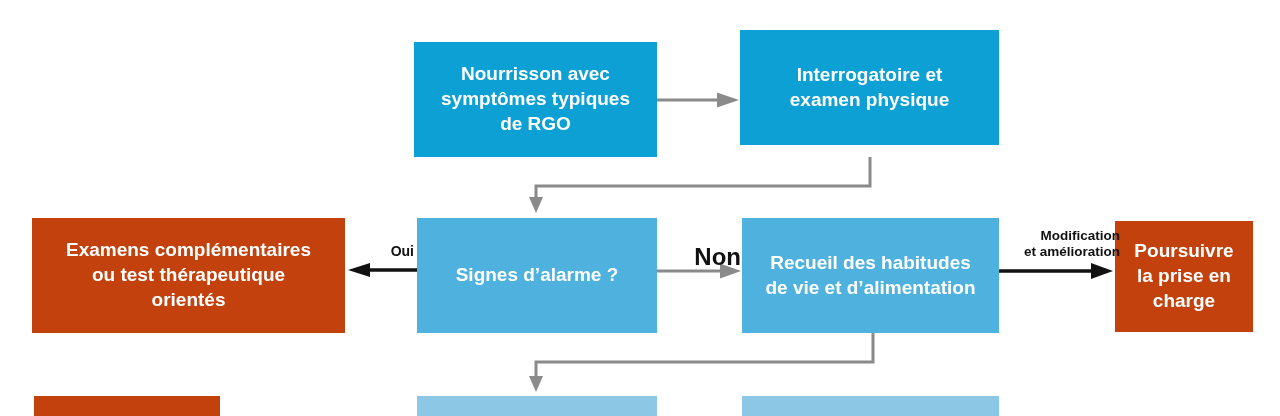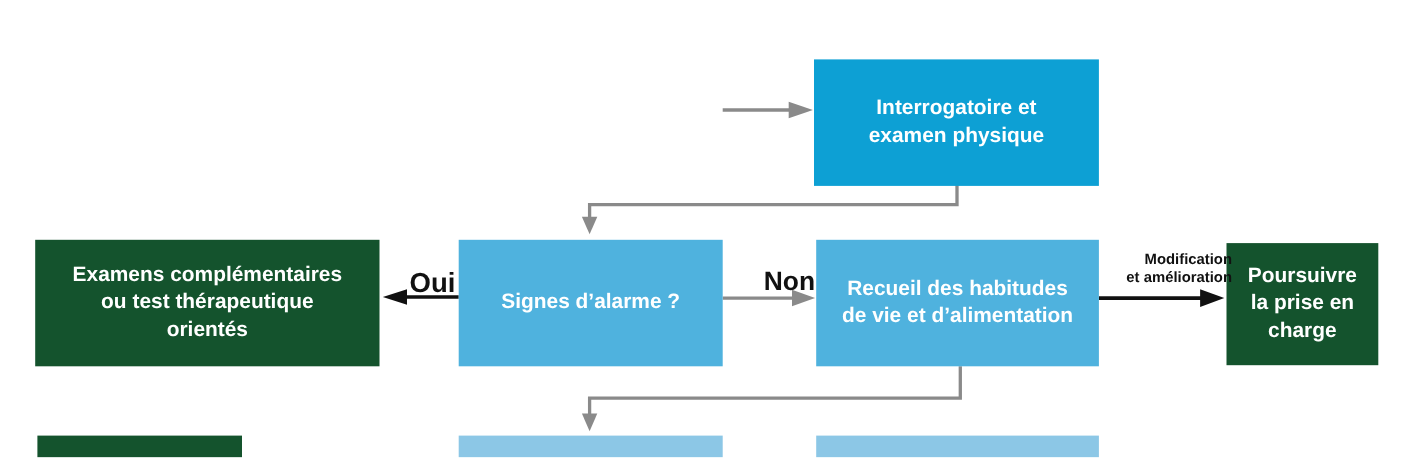--- a/index.html
+++ b/index.html
@@ -24,40 +24,40 @@
     text-align: center;
     color: #ffffff;
     font-weight: 700;
     font-size: 19px;
     line-height: 1.3;
     white-space: pre-line;
   }
   .cyan      { background: #0da0d4; }
   .blue      { background: #4fb2de; }
   .lightblue { background: #8cc7e6; }
-  .red       { background: #14532d; }
+  .red       { background: #c2410c; }
 
   #n-nourrisson    { left: 414px;  top: 42px;  width: 243px; height: 115px; }
-  #n-interrogatoire{ left: 740px;  top: 54px;  width: 259px; height: 115px; }
+  #n-interrogatoire{ left: 740px;  top: 30px;  width: 259px; height: 115px; }
   #n-examens       { left: 32px;   top: 218px; width: 313px; height: 115px; }
   #n-signes        { left: 417px;  top: 218px; width: 240px; height: 115px; }
   #n-recueil       { left: 742px;  top: 218px; width: 257px; height: 115px; }
   #n-poursuivre    { left: 1115px; top: 221px; width: 138px; height: 111px; }
   #n-bottom-red    { left: 34px;   top: 396px; width: 186px; height: 20px; }
   #n-bottom-blue1  { left: 417px;  top: 396px; width: 240px; height: 20px; }
   #n-bottom-blue2  { left: 742px;  top: 396px; width: 257px; height: 20px; }
 
   .edge-label {
     position: absolute;
     color: #111111;
     font-weight: 700;
     text-align: right;
     white-space: pre-line;
   }
-  #lbl-oui { left: 350px;  top: 243px; width: 64px;  font-size: 25px; }
+  #lbl-oui { left: 350px;  top: 243px; width: 64px;  font-size: 14px; }
   #lbl-non { left: 659px;  top: 243px; width: 82px;  font-size: 24px; }
   #lbl-modification { left: 990px; top: 228px; width: 130px; font-size: 13.5px; line-height: 1.18; }
 </style>
 </head>
 <body>
 
 <div class="canvas">
 
   <svg class="edges" viewBox="0 0 1280 416">
 
@@ -85,20 +85,25 @@
       <line x1="999" y1="271" x2="1093" y2="271" stroke="#111111" stroke-width="3.4"></line>
       <polygon points="1091,263 1091,279 1113,271" fill="#111111"></polygon>
     </g>
 
     <g>
       <polyline points="873,333 873,362 536,362 536,378" fill="none" stroke="#8a8a8a" stroke-width="3"></polyline>
       <polygon points="529,376 543,376 536,392" fill="#8a8a8a"></polygon>
     </g>
   </svg>
 
+  <div class="node cyan" id="n-nourrisson">
+    <span>Nourrisson avec
+symptômes typiques
+de RGO</span>
+  </div>
 
   <div class="node cyan" id="n-interrogatoire">
     <span>Interrogatoire et
 examen physique</span>
   </div>
 
   <div class="node red" id="n-examens">
     <span>Examens complémentaires
 ou test thérapeutique
 orientés</span>

